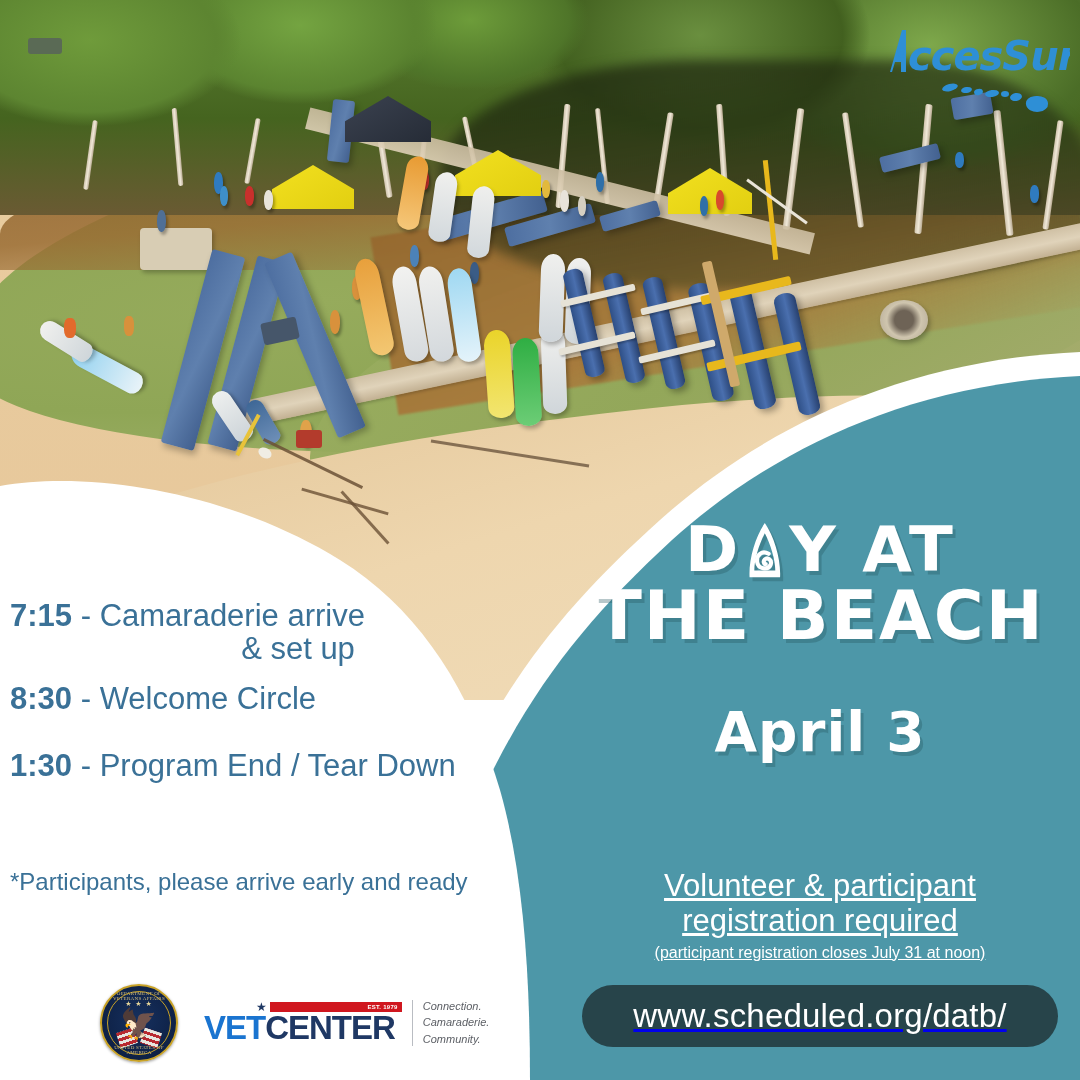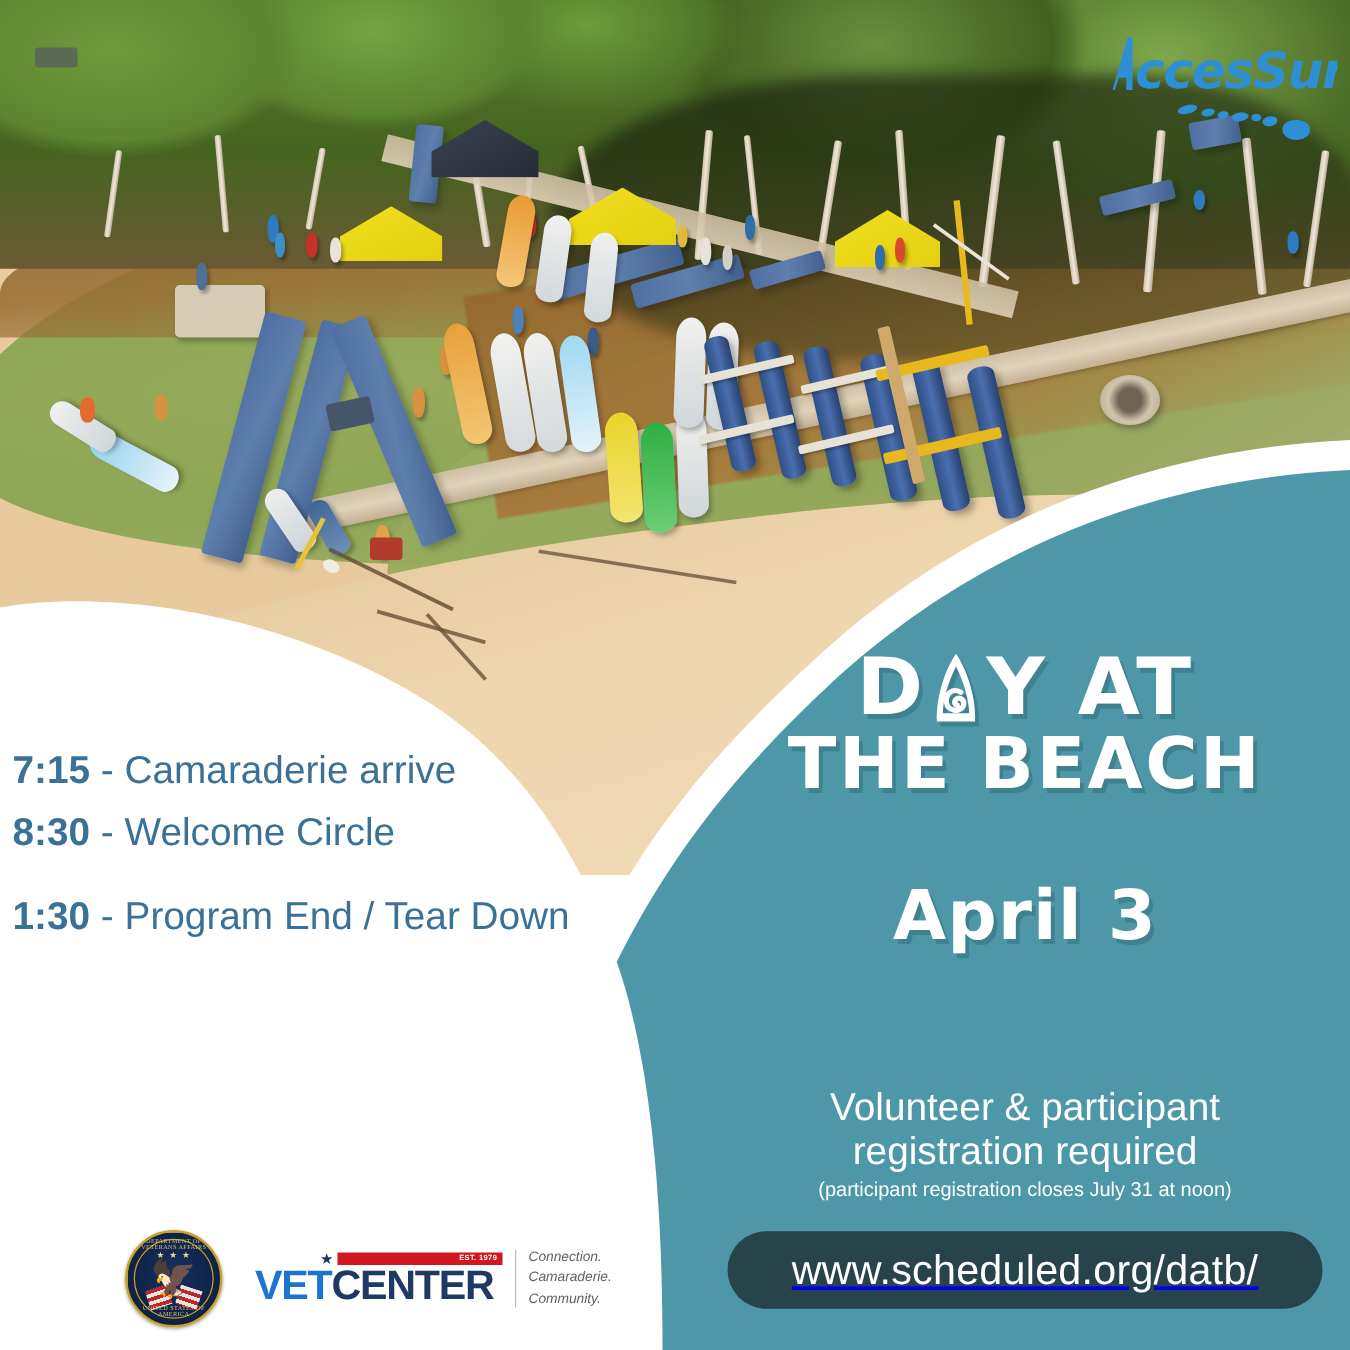--- a/index.html
+++ b/index.html
@@ -114,32 +114,32 @@
   .vc-center{color:#1f3864;}
   .vc-div{width:1px;height:46px;background:#b9bcc2;}
   .vc-tag{color:#5d6066;font-size:11px;line-height:1.5;font-style:italic;}
 
   
   #right{position:absolute;left:560px;top:0;width:520px;height:1080px;}
   #title{position:absolute;left:0;top:520px;width:520px;text-align:center;color:#fff;}
   .tl1,.tl2{font-family:"DejaVu Sans",sans-serif;font-weight:bold;letter-spacing:2px;
     text-shadow:3px 4px 0 rgba(35,85,95,.33);line-height:.95;display:flex;justify-content:center;align-items:flex-end;}
   .tl1{font-size:63px;gap:5px;transform:scaleX(1.02);}
-  .tl2{font-size:57px;gap:4px;margin-top:4px;}
+  .tl2{font-size:68px;gap:4px;margin-top:4px;}
   .surfA{display:inline-block;width:0.60em;height:0.92em;position:relative;vertical-align:bottom;}
   .surfA svg{position:absolute;left:0;top:0;width:100%;height:100%;
     filter:drop-shadow(3px 4px 0 rgba(35,85,95,.33));}
 
   #datepl{position:absolute;left:0;top:705px;width:520px;text-align:center;color:#fff;}
   #dateline{font-family:"DejaVu Sans",sans-serif;font-weight:bold;font-size:55px;letter-spacing:1px;
     text-shadow:3px 4px 0 rgba(35,85,95,.33);line-height:1;}
   #parkline{font-family:"DejaVu Sans",sans-serif;font-weight:bold;font-size:37px;letter-spacing:.5px;
     text-shadow:3px 3px 0 rgba(35,85,95,.33);line-height:1;margin-top:22px;}
 
-  #reg{position:absolute;left:0;top:868px;width:520px;text-align:center;color:#fff;}
+  #reg{position:absolute;left:0;top:868px;width:520px;text-align:center;color:#fff;text-decoration:underline;}
   #reg .big{font-size:31px;line-height:1.14;}
   #reg .small{font-size:16px;line-height:1.3;margin-top:4px;}
 
   #urlpill{position:absolute;left:22px;top:985px;width:476px;height:62px;border-radius:34px;
     background:#27444a;display:flex;align-items:center;justify-content:center;}
   #urlpill span{color:#ffffff;font-size:33px;letter-spacing:.2px;}
 
   
   #aslogo{position:absolute;left:880px;top:22px;width:190px;height:90px;}
   #aswordmark{position:absolute;left:0;top:0;width:190px;height:56px;}
@@ -292,36 +292,40 @@
       <div class="isl" style="left:84px;top:18px;width:22px;height:16px;border-radius:40% 50% 45% 55%;transform:rotate(-6deg)"></div>
     </div>
   </div>
 
   <div id="schedule">
     <div class="srow">
       <span class="t">7:15</span>
       <span>-</span>
       <span>Camaraderie arrive</span>
     </div>
+    <div class="srow center">
+      <span>&amp; set up</span>
+    </div>
     <div class="gap"></div>
     <div class="srow">
       <span class="t">8:30</span>
       <span>-</span>
       <span>Welcome Circle</span>
     </div>
     <div class="gap"></div>
     <div class="gap"></div>
     <div class="srow">
       <span class="t">1:30</span>
       <span>-</span>
       <span>Program End / Tear Down</span>
     </div>
   </div>
 
   <div id="note">
+    <div>*Participants, please arrive early and ready</div>
   </div>
 
   <div id="logos">
 
     <div id="vaseal">
       <div class="ring"></div>
       <div class="toptxt">DEPARTMENT OF VETERANS AFFAIRS</div>
       <div class="stars">★ ★ ★</div>
       <div class="flag"></div>
       <div class="flag2"></div>

